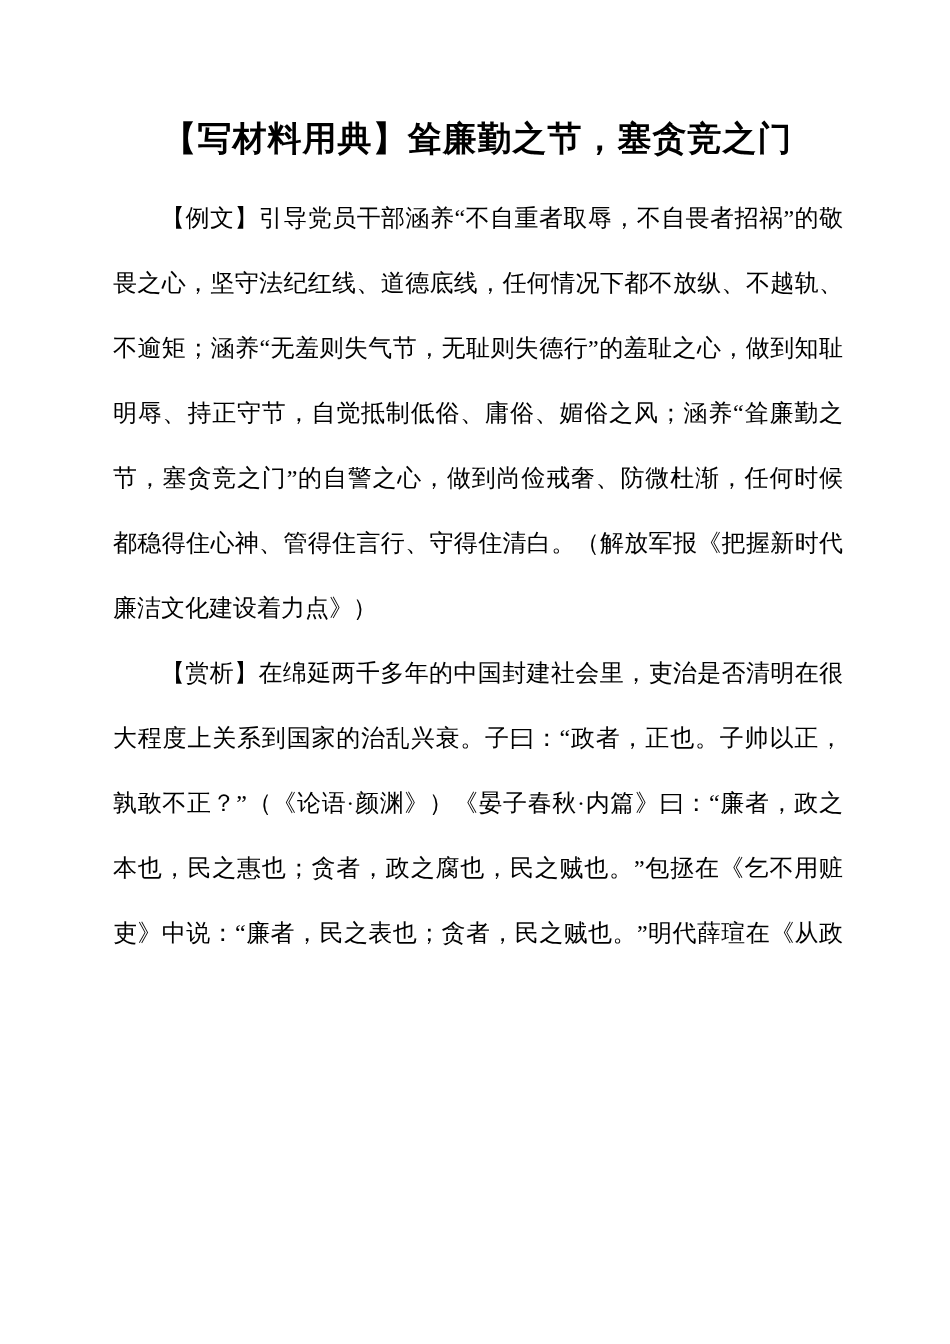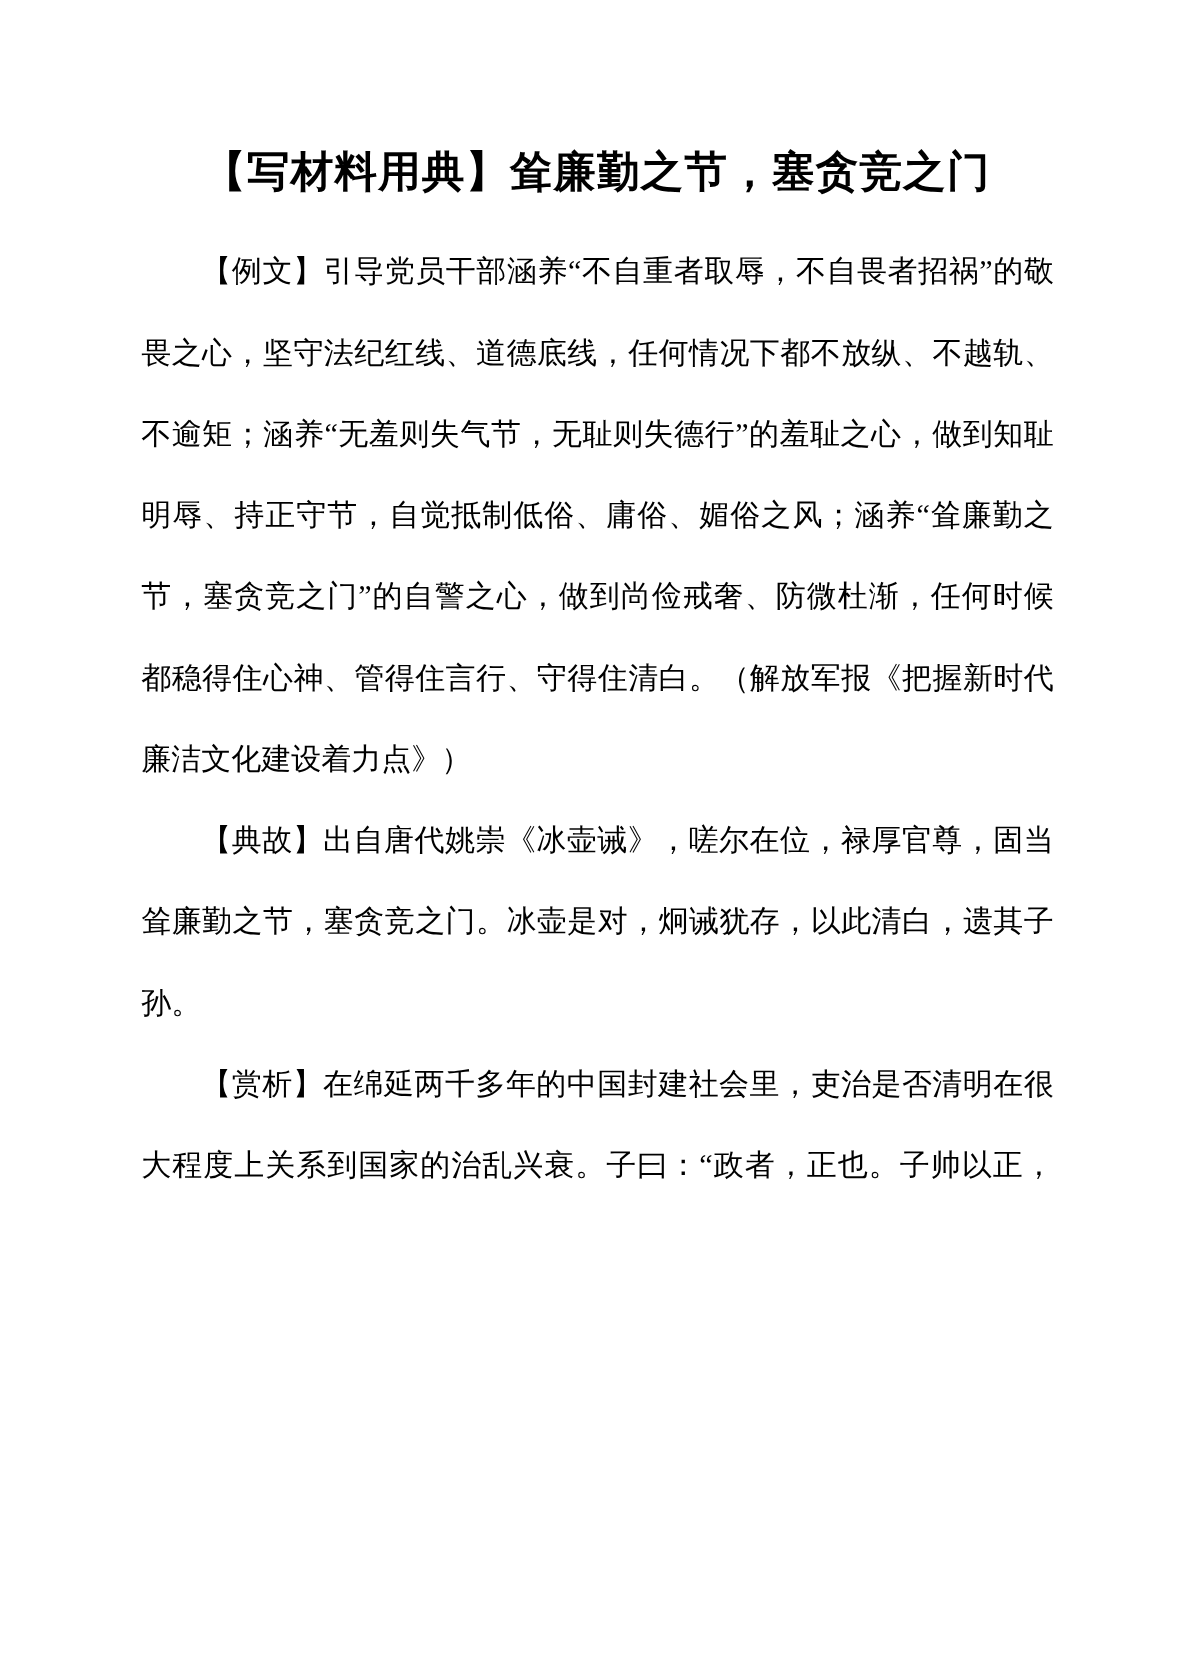--- a/index.html
+++ b/index.html
@@ -46,16 +46,15 @@
   }
 </style>
 </head>
 <body>
 
 <div class="page">
   <h1 class="doc-title">【写材料用典】耸廉勤之节，塞贪竞之门</h1>
   <div class="doc-body">
 
   <p class="para"><span class="section-label">【例文】</span><span>引导党员干部涵养“不自重者取辱，不自畏者招祸”的敬畏之心，坚守法纪红线、道德底线，任何情况下都不放纵、不越轨、不逾矩；涵养“无羞则失气节，无耻则失德行”的羞耻之心，做到知耻明辱、持正守节，自觉抵制低俗、庸俗、媚俗之风；涵养“耸廉勤之节，塞贪竞之门”的自警之心，做到尚俭戒奢、防微杜渐，任何时候都稳得住心神、管得住言行、守得住清白。（解放军报《把握新时代廉洁文化建设着力点》）</span></p>
-      <p class="para"><span class="section-label">【典故】</span><span>出自唐代姚崇《冰壶诫》，嗟尔在位，禄厚官尊，固当耸廉勤之节，塞贪竞之门。冰壶是对，炯诫犹存，以此清白，遗其子孙。</span></p>
       <p class="para"><span class="section-label">【赏析】</span><span>在绵延两千多年的中国封建社会里，吏治是否清明在很大程度上关系到国家的治乱兴衰。子曰：“政者，正也。子帅以正，孰敢不正？”（《论语·颜渊》）《晏子春秋·内篇》曰：“廉者，政之本也，民之惠也；贪者，政之腐也，民之贼也。”包拯在《乞不用赃吏》中说：“廉者，民之表也；贪者，民之贼也。”明代薛瑄在《从政录》中阐述清廉者的三种境界：见理明，不妄取；尚名节，不苟取；畏法律，不敢取。这些言论都表明清正廉洁是我国古代政治文明的重要内容之一，</span></p>
     </div>
 </div>
 
 </body></html>

